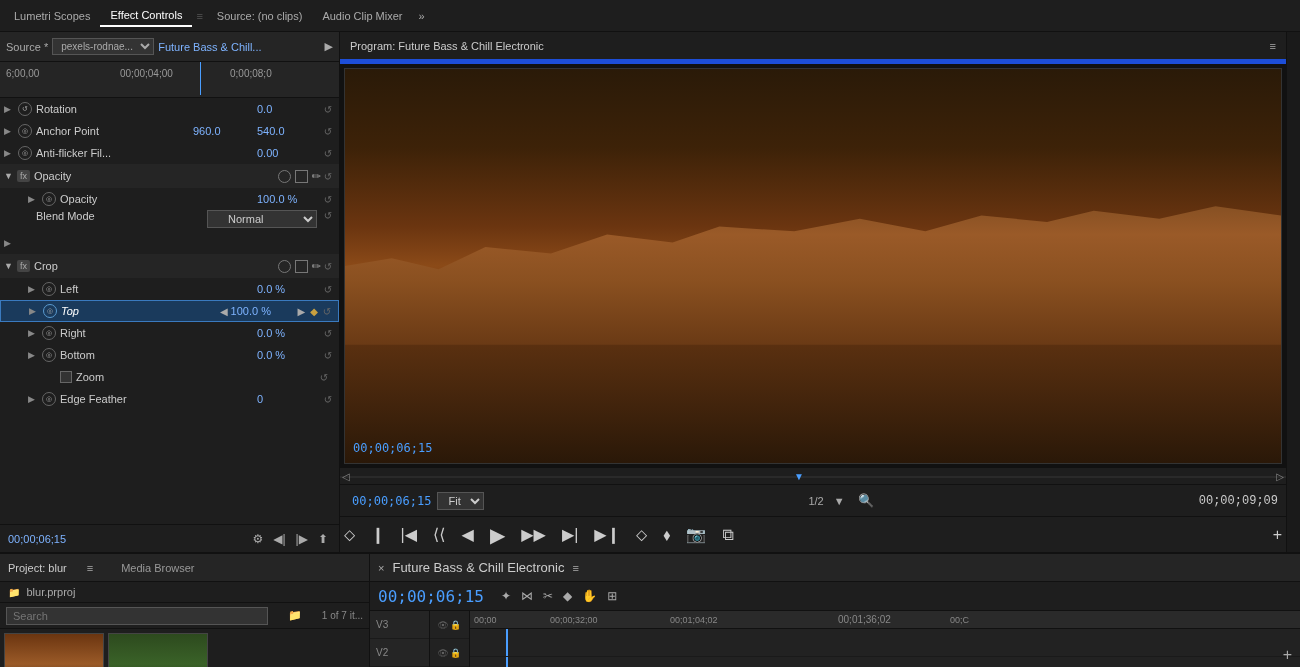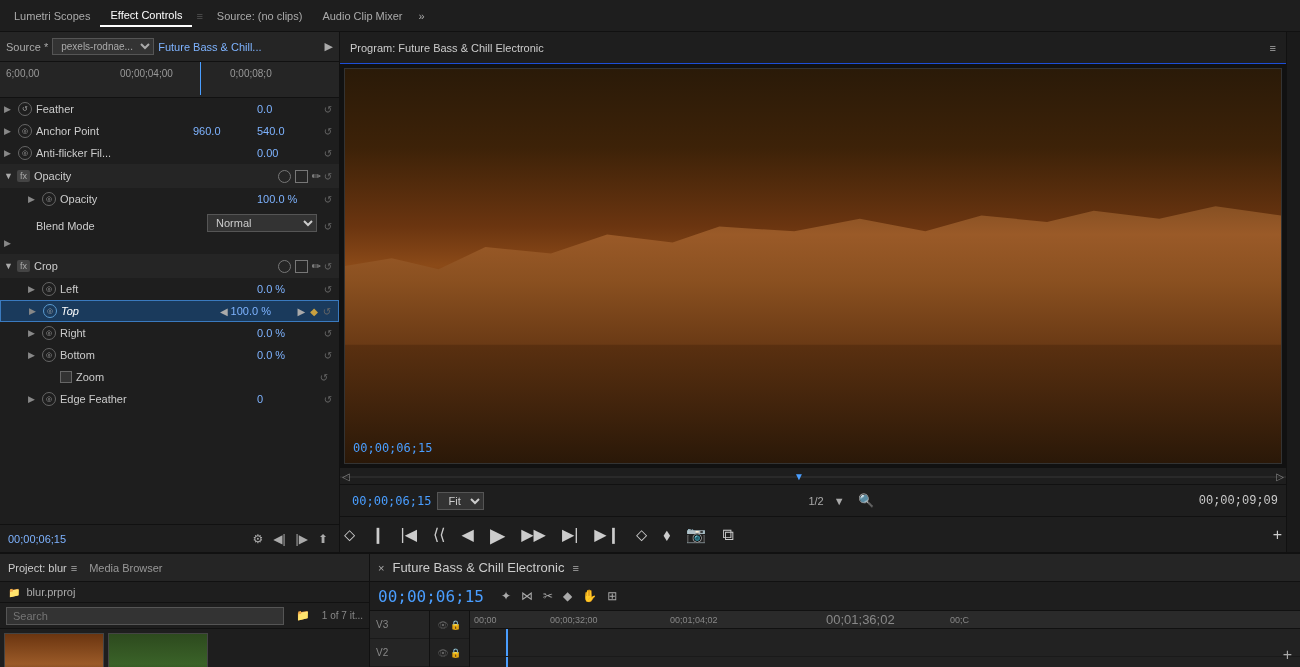--- a/index.html
+++ b/index.html
@@ -206,35 +206,35 @@
       display: inline-block;
     }
     .shape-icon.ellipse { border-radius: 50%; }
     .pen-icon {
       color: #aaa;
       font-size: 11px;
     }
 
     .blend-mode-row {
       display: flex;
-      align-items: flex-end;
+      align-items: flex-start;
       height: 22px;
       padding: 0 4px 0 36px;
     }
     .blend-label {
       color: #ccc;
       font-size: 11px;
       flex: 1;
     }
     .blend-select {
       background: #333;
       border: 1px solid #555;
       color: #ccc;
       font-size: 11px;
-      padding: 1px 4px;
+      padding: 1px 16px;
       cursor: pointer;
       width: 110px;
     }
 
     
     .highlighted-row {
       background: #1a3a5c !important;
       border: 1px solid #3a7abf;
     }
     .highlighted-row .prop-name { color: #fff; font-style: italic; }
@@ -301,21 +301,21 @@
       background: #111;
       display: flex;
       flex-direction: column;
     }
     .monitor-header {
       display: flex;
       align-items: center;
       height: 32px;
       background: #1e1e1e;
       padding: 0 10px;
-      border-bottom: 1px solid #1d4ed8;
+      border-bottom: 5px solid #1d4ed8;
     }
     .monitor-title {
       color: #ccc;
       font-size: 11px;
     }
     .monitor-menu-btn {
       margin-left: auto;
       color: #aaa;
       cursor: pointer;
     }
@@ -411,33 +411,33 @@
       display: flex;
       flex-direction: column;
     }
     .panel-header {
       display: flex;
       align-items: center;
       height: 28px;
       background: #252525;
       padding: 0 8px;
       border-bottom: 1px solid #111;
-      gap: 4px;
+      gap: 20px;
     }
     .panel-title {
       color: #ccc;
       font-size: 11px;
     }
     .panel-menu { color: #aaa; cursor: pointer; }
     .panel-search-area {
       display: flex;
       align-items: center;
       height: 26px;
       padding: 0 6px;
-      gap: 12px;
+      gap: 20px;
       border-bottom: 1px solid #111;
     }
     .search-input {
       flex: 1;
       background: #333;
       border: 1px solid #555;
       color: #ccc;
       font-size: 11px;
       padding: 2px 6px;
       outline: none;
@@ -638,21 +638,21 @@
         <span class="time-label" style="left: 230px; top: 6px;">0;00;08;0</span>
         <div class="playhead-line" style="left: 200px;"></div>
       </div>
     </div>
 
     <div class="properties-area">
 
       <div class="prop-row">
         <span class="prop-expand">▶</span>
         <div class="prop-icon" style="font-size:7px; color:#aaa;">↺</div>
-        <span class="prop-name">Feather</span>
+        <span class="prop-name">Rotation</span>
         <span class="prop-value">0.0</span>
         <span class="prop-reset">↺</span>
       </div>
 
       <div class="prop-row">
         <span class="prop-expand">▶</span>
         <div class="prop-icon" style="font-size:7px; color:#aaa;">◎</div>
         <span class="prop-name">Anchor Point</span>
         <span class="prop-value">960.0</span>
         <span class="prop-value">540.0</span>
@@ -886,21 +886,21 @@
           <span class="tc-btn">🔒</span>
         </div>
 
       </div>
 
       <div class="timeline-ruler-area">
         <div class="timeline-ruler">
           <span style="position:absolute; left:4px; color:#888; font-size:9px;">00;00</span>
           <span style="position:absolute; left:80px; color:#888; font-size:9px;">00;00;32;00</span>
           <span style="position:absolute; left:200px; color:#888; font-size:9px;">00;01;04;02</span>
-          <span style="position:absolute; left:356px; color:#888; font-size:13px;">00;01;36;02</span>
+          <span style="position:absolute; left:368px; color:#888; font-size:10px;">00;01;36;02</span>
           <span style="position:absolute; left:480px; color:#888; font-size:9px;">00;C</span>
         </div>
 
         <div class="timeline-track-area">
 
           <div class="track-row">
             <div class="playhead-timeline" style="left:36px;"></div>
           </div>
 
           <div class="track-row">

